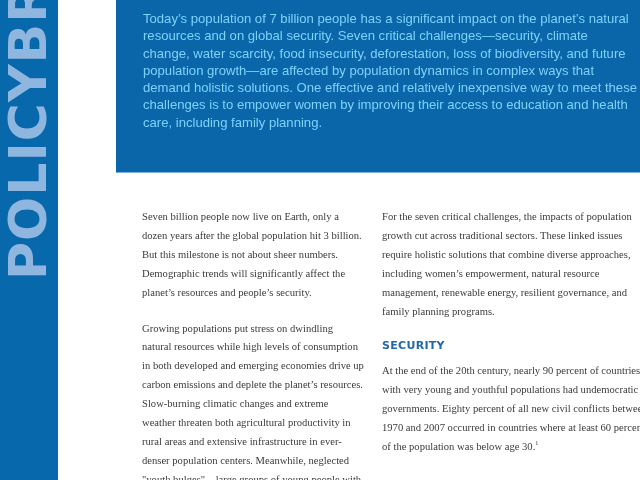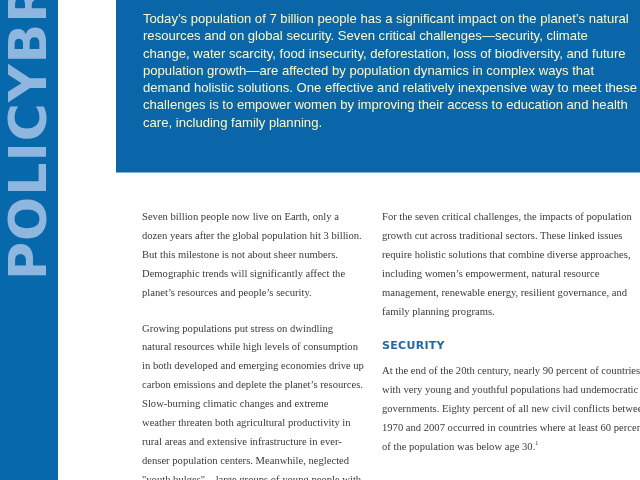--- a/index.html
+++ b/index.html
@@ -29,21 +29,21 @@
     .summary-box {
       position: absolute; left: 116px; top: 0; width: 524px; height: 172px;
       background: #0b65a9;
       border-bottom: 1px solid #7fb1de;
     }
     .summary-text {
       position: absolute; left: 27px; top: 10px; width: 495px;
       font-family: "Liberation Sans", sans-serif;
       font-size: 13.1px;
       line-height: 17.3px;
-      color: #fef9c3;
+      color: #7dd3fc;
     }
     .col {
       position: absolute;
       font-family: "Liberation Serif", serif;
       font-size: 10.6px;
       line-height: 18.9px;
       color: #3a3a3a;
     }
     .col p { margin: 0 0 17px 0; }
     .col-left { left: 142px; top: 208px; width: 222px; }

